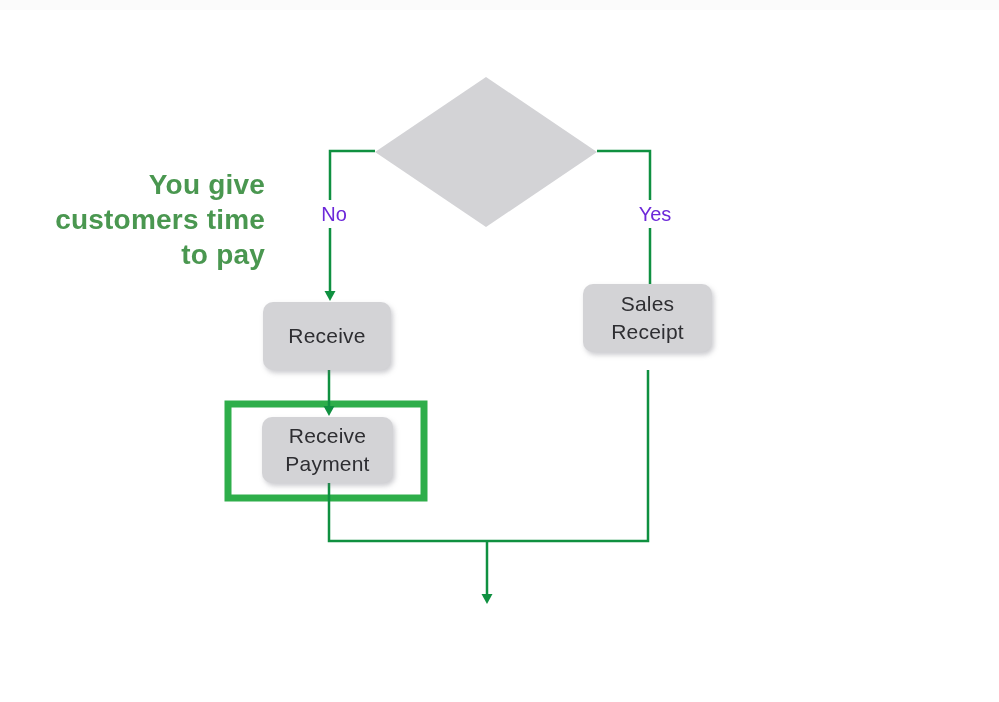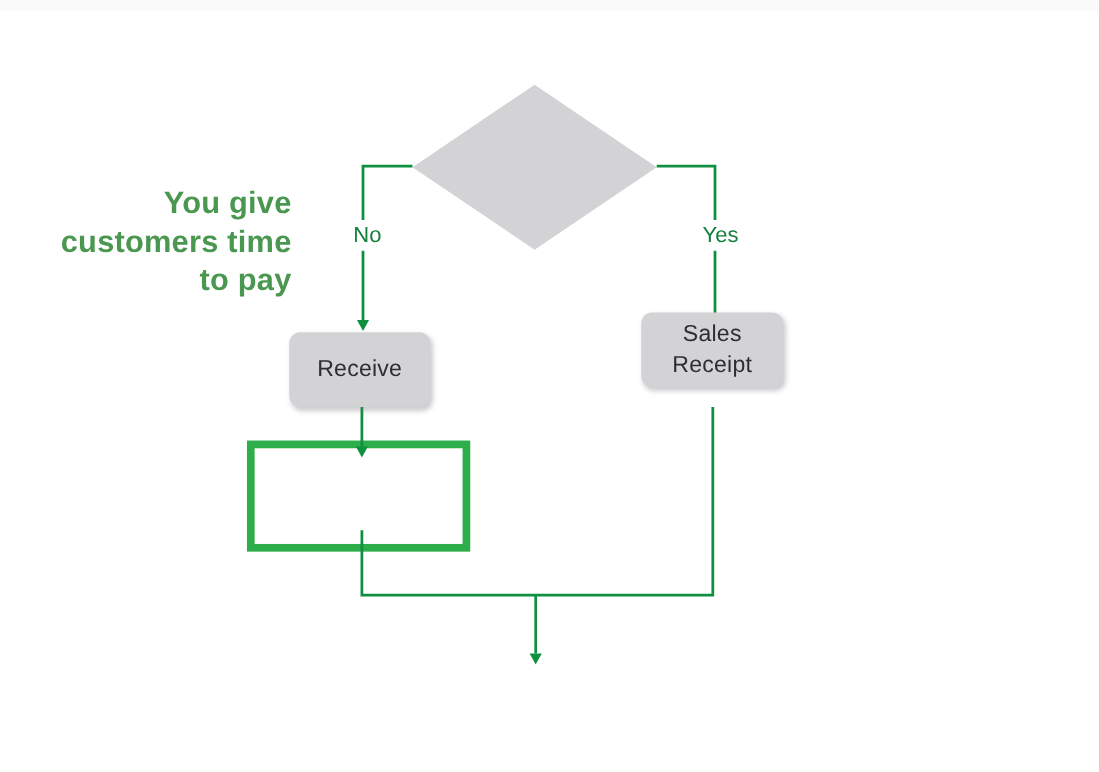--- a/index.html
+++ b/index.html
@@ -58,21 +58,21 @@
     font-size: 28px;
     line-height: 35px;
     font-weight: 600;
     text-align: center;
     letter-spacing: 0.2px;
   }
   .annotation-left  { left: 44px;  top: 167px; width: 221px; text-align: right; }
   .annotation-right { left: 742px; top: 184px; width: 222px; }
   .branch-label {
     position: absolute;
-    color: #15803d;
+    color: #6d28d9;
     font-size: 20px;
     line-height: 22px;
     background: #ffffff;
     padding: 3px 3px;
     text-align: center;
   }
   .branch-no  { left: 314px; top: 200px; width: 34px; }
   .branch-yes { left: 634px; top: 200px; width: 36px; }
 </style>
 </head>
@@ -102,14 +102,15 @@
   </svg>
 
 
   <div class="branch-label branch-no">No</div>
   <div class="branch-label branch-yes">Yes</div>
 
   <div class="annotation annotation-left">You give customers time to pay</div>
 
   <div class="node node-invoice">Receive</div>
   <div class="node node-sales-receipt">Sales Receipt</div>
+  <div class="node node-receive-payment">Receive Payment</div>
 
 </div>
 
 </body></html>

